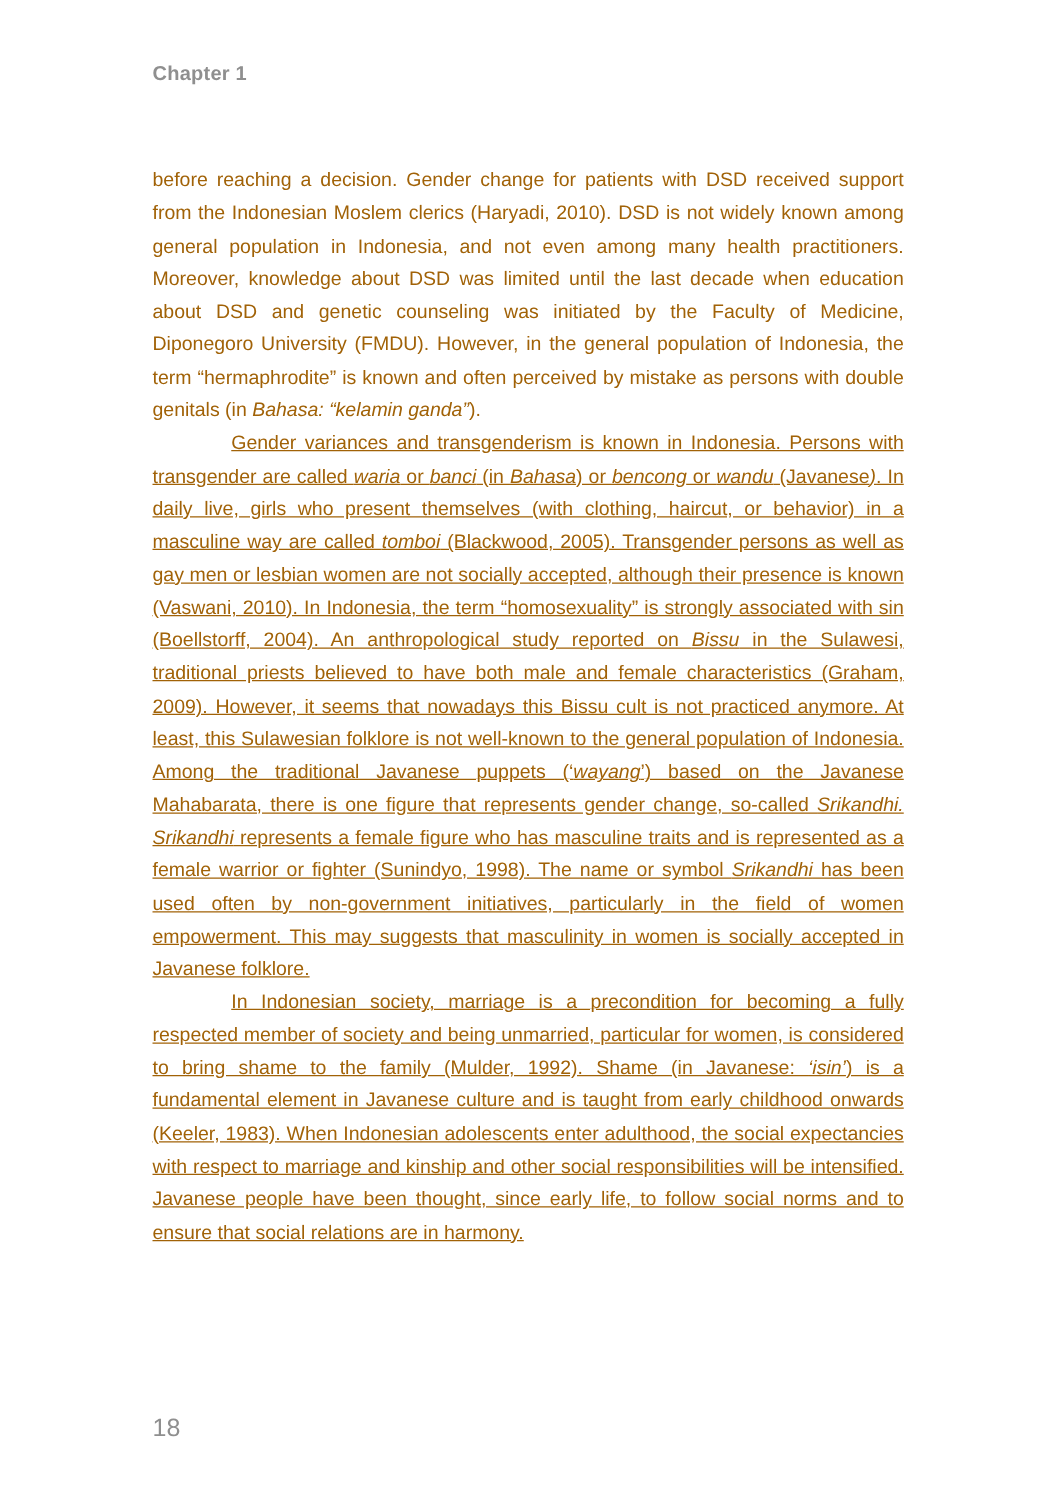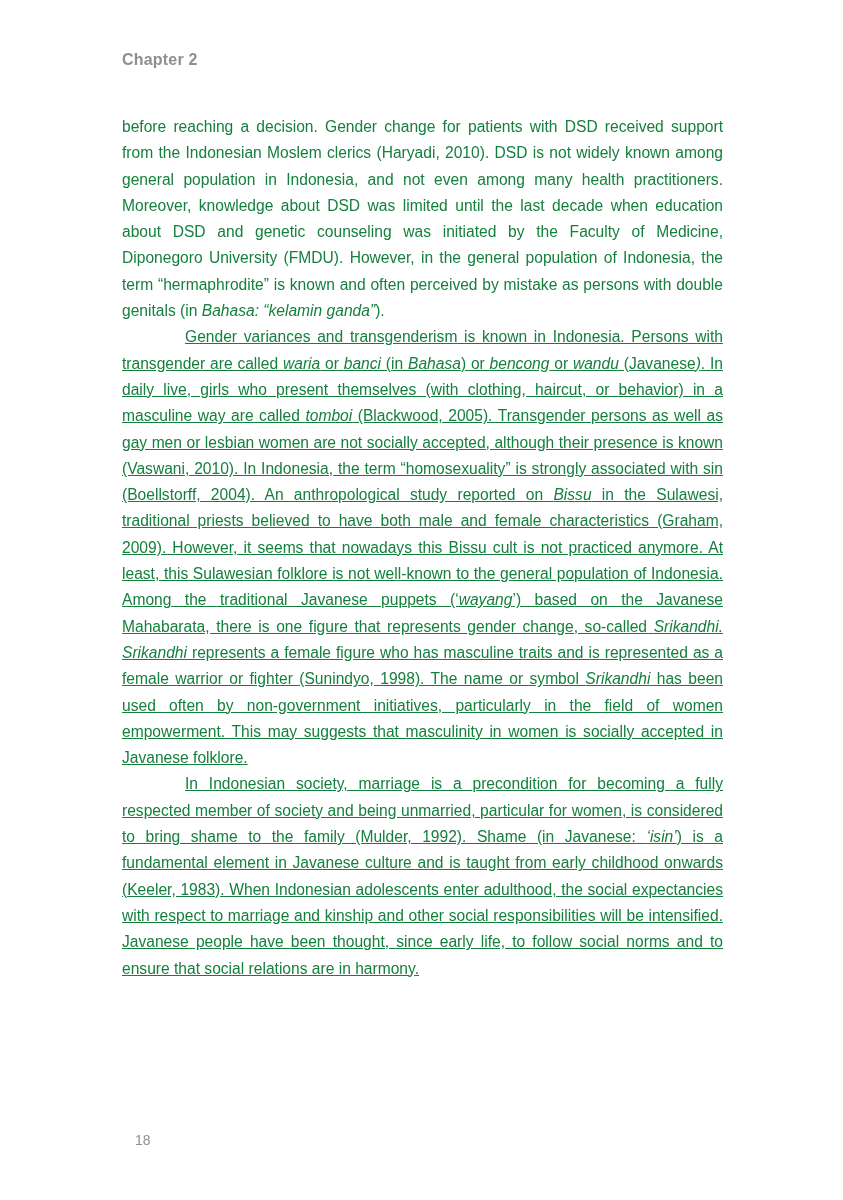--- a/index.html
+++ b/index.html
@@ -20,46 +20,45 @@
     left: 122px;
     top: 51px;
     font-size: 16px;
     font-weight: bold;
     color: #8f8f8f;
     letter-spacing: 0.2px;
   }
   .body-text {
     position: absolute;
     left: 122px;
-    top: 114px;
+    top: 132px;
     width: 601px;
     font-size: 15.6px;
     line-height: 26.3px;
-    color: #15803d;
+    color: #a16207;
     text-align: justify;
     text-justify: inter-word;
   }
   .para { margin: 0; }
   .para.indent { text-indent: 63px; text-decoration: underline; }
   .para em { font-style: italic; }
   .page-footer {
     position: absolute;
     left: 122px;
     top: 1132px;
-    font-size: 14px;
+    font-size: 20px;
     color: #8f8f8f;
-    margin-left: 13px;
   }
 </style>
 </head>
 <body>
 
 <div class="page">
   <header class="running-head">
-    <span>Chapter 2</span>
+    <span>Chapter 1</span>
   </header>
 
   <main class="body-text">
       <p class="para"><span>before reaching a decision. Gender change for patients with DSD received support from the Indonesian Moslem clerics (Haryadi, 2010). DSD is not widely known among general population in Indonesia, and not even among many health practitioners. Moreover, knowledge about DSD was limited until the last decade when education about DSD and genetic counseling was initiated by the Faculty of Medicine, Diponegoro University (FMDU). However, in the general population of Indonesia, the term “hermaphrodite” is known and often perceived by mistake as persons with double genitals (in </span><em>Bahasa: “kelamin ganda”</em><span>).</span></p>
       <p class="para indent"><span>Gender variances and transgenderism is known in Indonesia. Persons with transgender are called </span><em>waria</em><span> or </span><em>banci</em><span> (in </span><em>Bahasa</em><span>) or </span><em>bencong</em><span> or </span><em>wandu</em><span> (Javanese</span><em>)</em><span>. In daily live, girls who present themselves (with clothing, haircut, or behavior) in a masculine way are called </span><em>tomboi</em><span>  (Blackwood, 2005). Transgender persons as well as gay men or lesbian women are not socially accepted, although their presence is known (Vaswani, 2010). In Indonesia, the term “homosexuality” is strongly associated with sin (Boellstorff, 2004). An anthropological study reported on </span><em>Bissu</em><span> in the Sulawesi, traditional priests believed to have  both male and female characteristics (Graham, 2009). However, it seems that nowadays this Bissu cult is not practiced anymore. At least, this Sulawesian folklore is not well-known to the general population of Indonesia. Among the traditional Javanese puppets (‘</span><em>wayang</em><span>’) based on the Javanese Mahabarata, there is one figure that represents gender change, so-called </span><em>Srikandhi. Srikandhi</em><span> represents a female figure who has masculine traits and is represented as a female warrior or fighter (Sunindyo, 1998). The name or symbol </span><em>Srikandhi</em><span> has been used often by non-government initiatives, particularly in the field of women empowerment. This may suggests that masculinity in women is socially accepted in Javanese folklore.</span></p>
       <p class="para indent"><span>In Indonesian society, marriage is a precondition for becoming a fully respected member of society and being unmarried, particular for women, is considered to bring shame to the family (Mulder, 1992). Shame (in Javanese: </span><em>‘isin’</em><span>) is a fundamental element in Javanese culture and is taught from early childhood onwards (Keeler, 1983). When Indonesian adolescents enter adulthood, the social expectancies with respect to marriage and kinship and other social responsibilities will be intensified. Javanese people have been thought, since early life, to follow social norms and to ensure that social relations are in harmony.</span></p>
     </main>
 
   <footer class="page-footer">
     <span>18</span>

